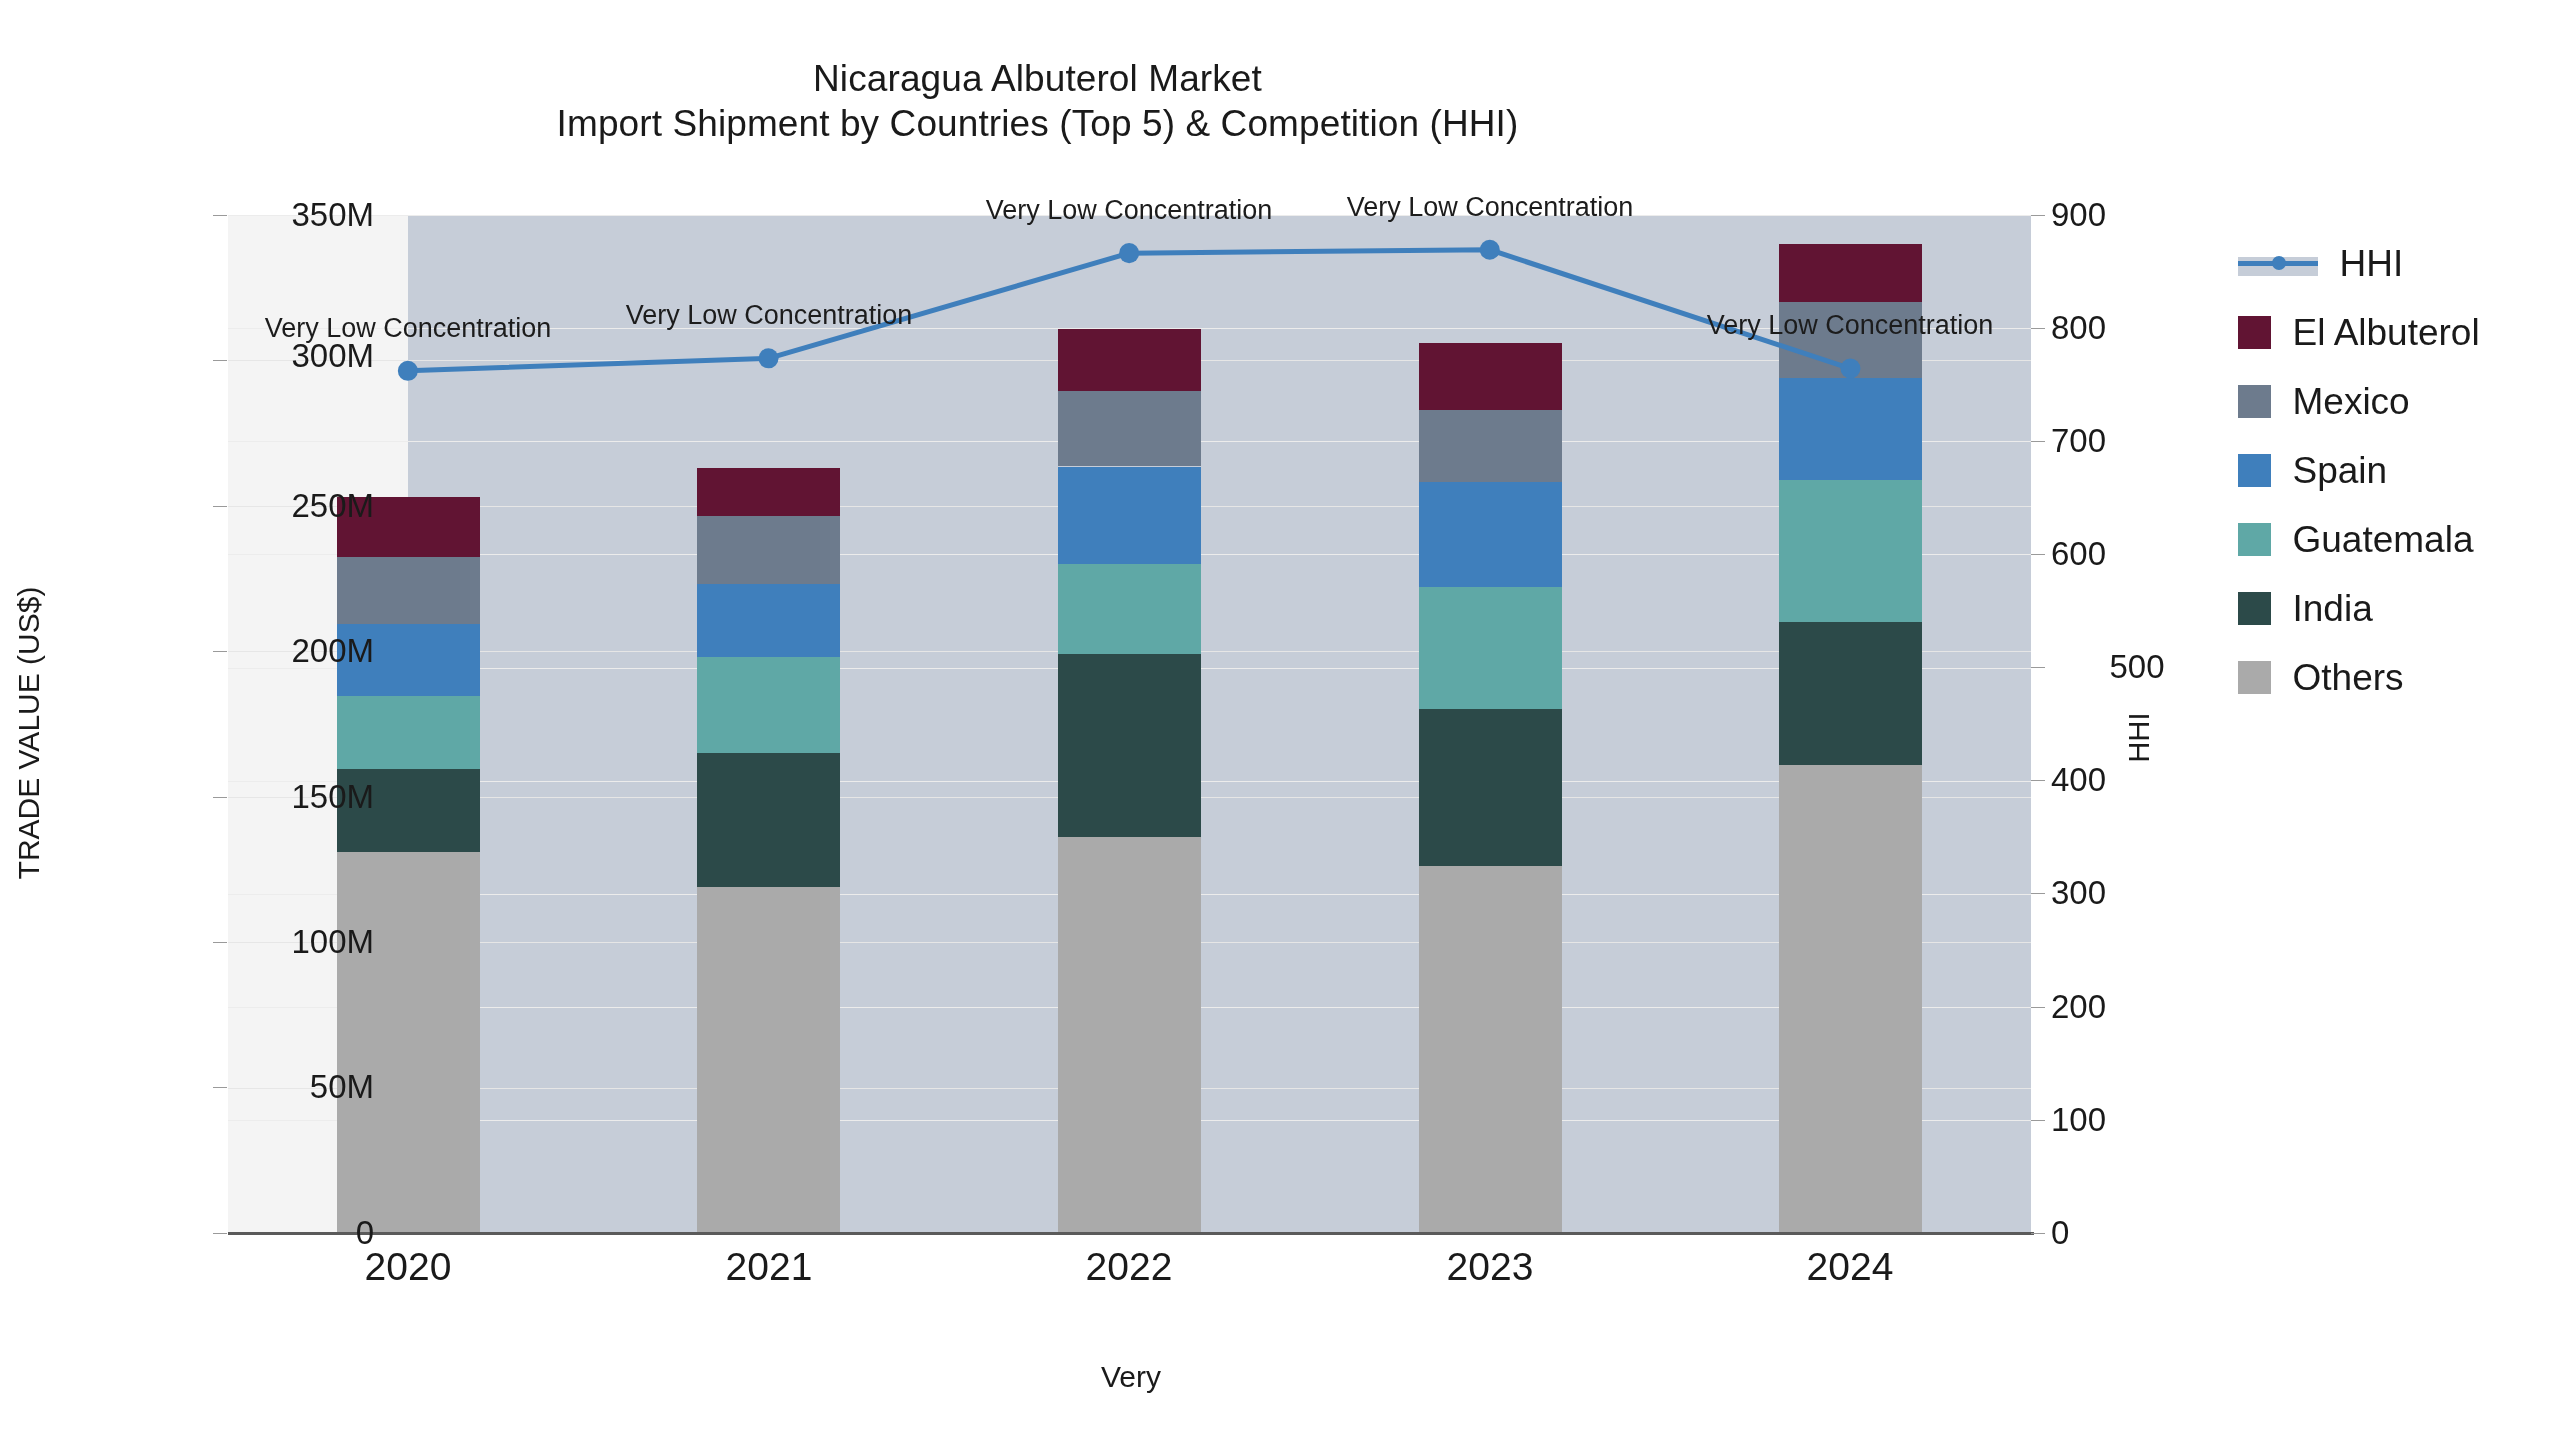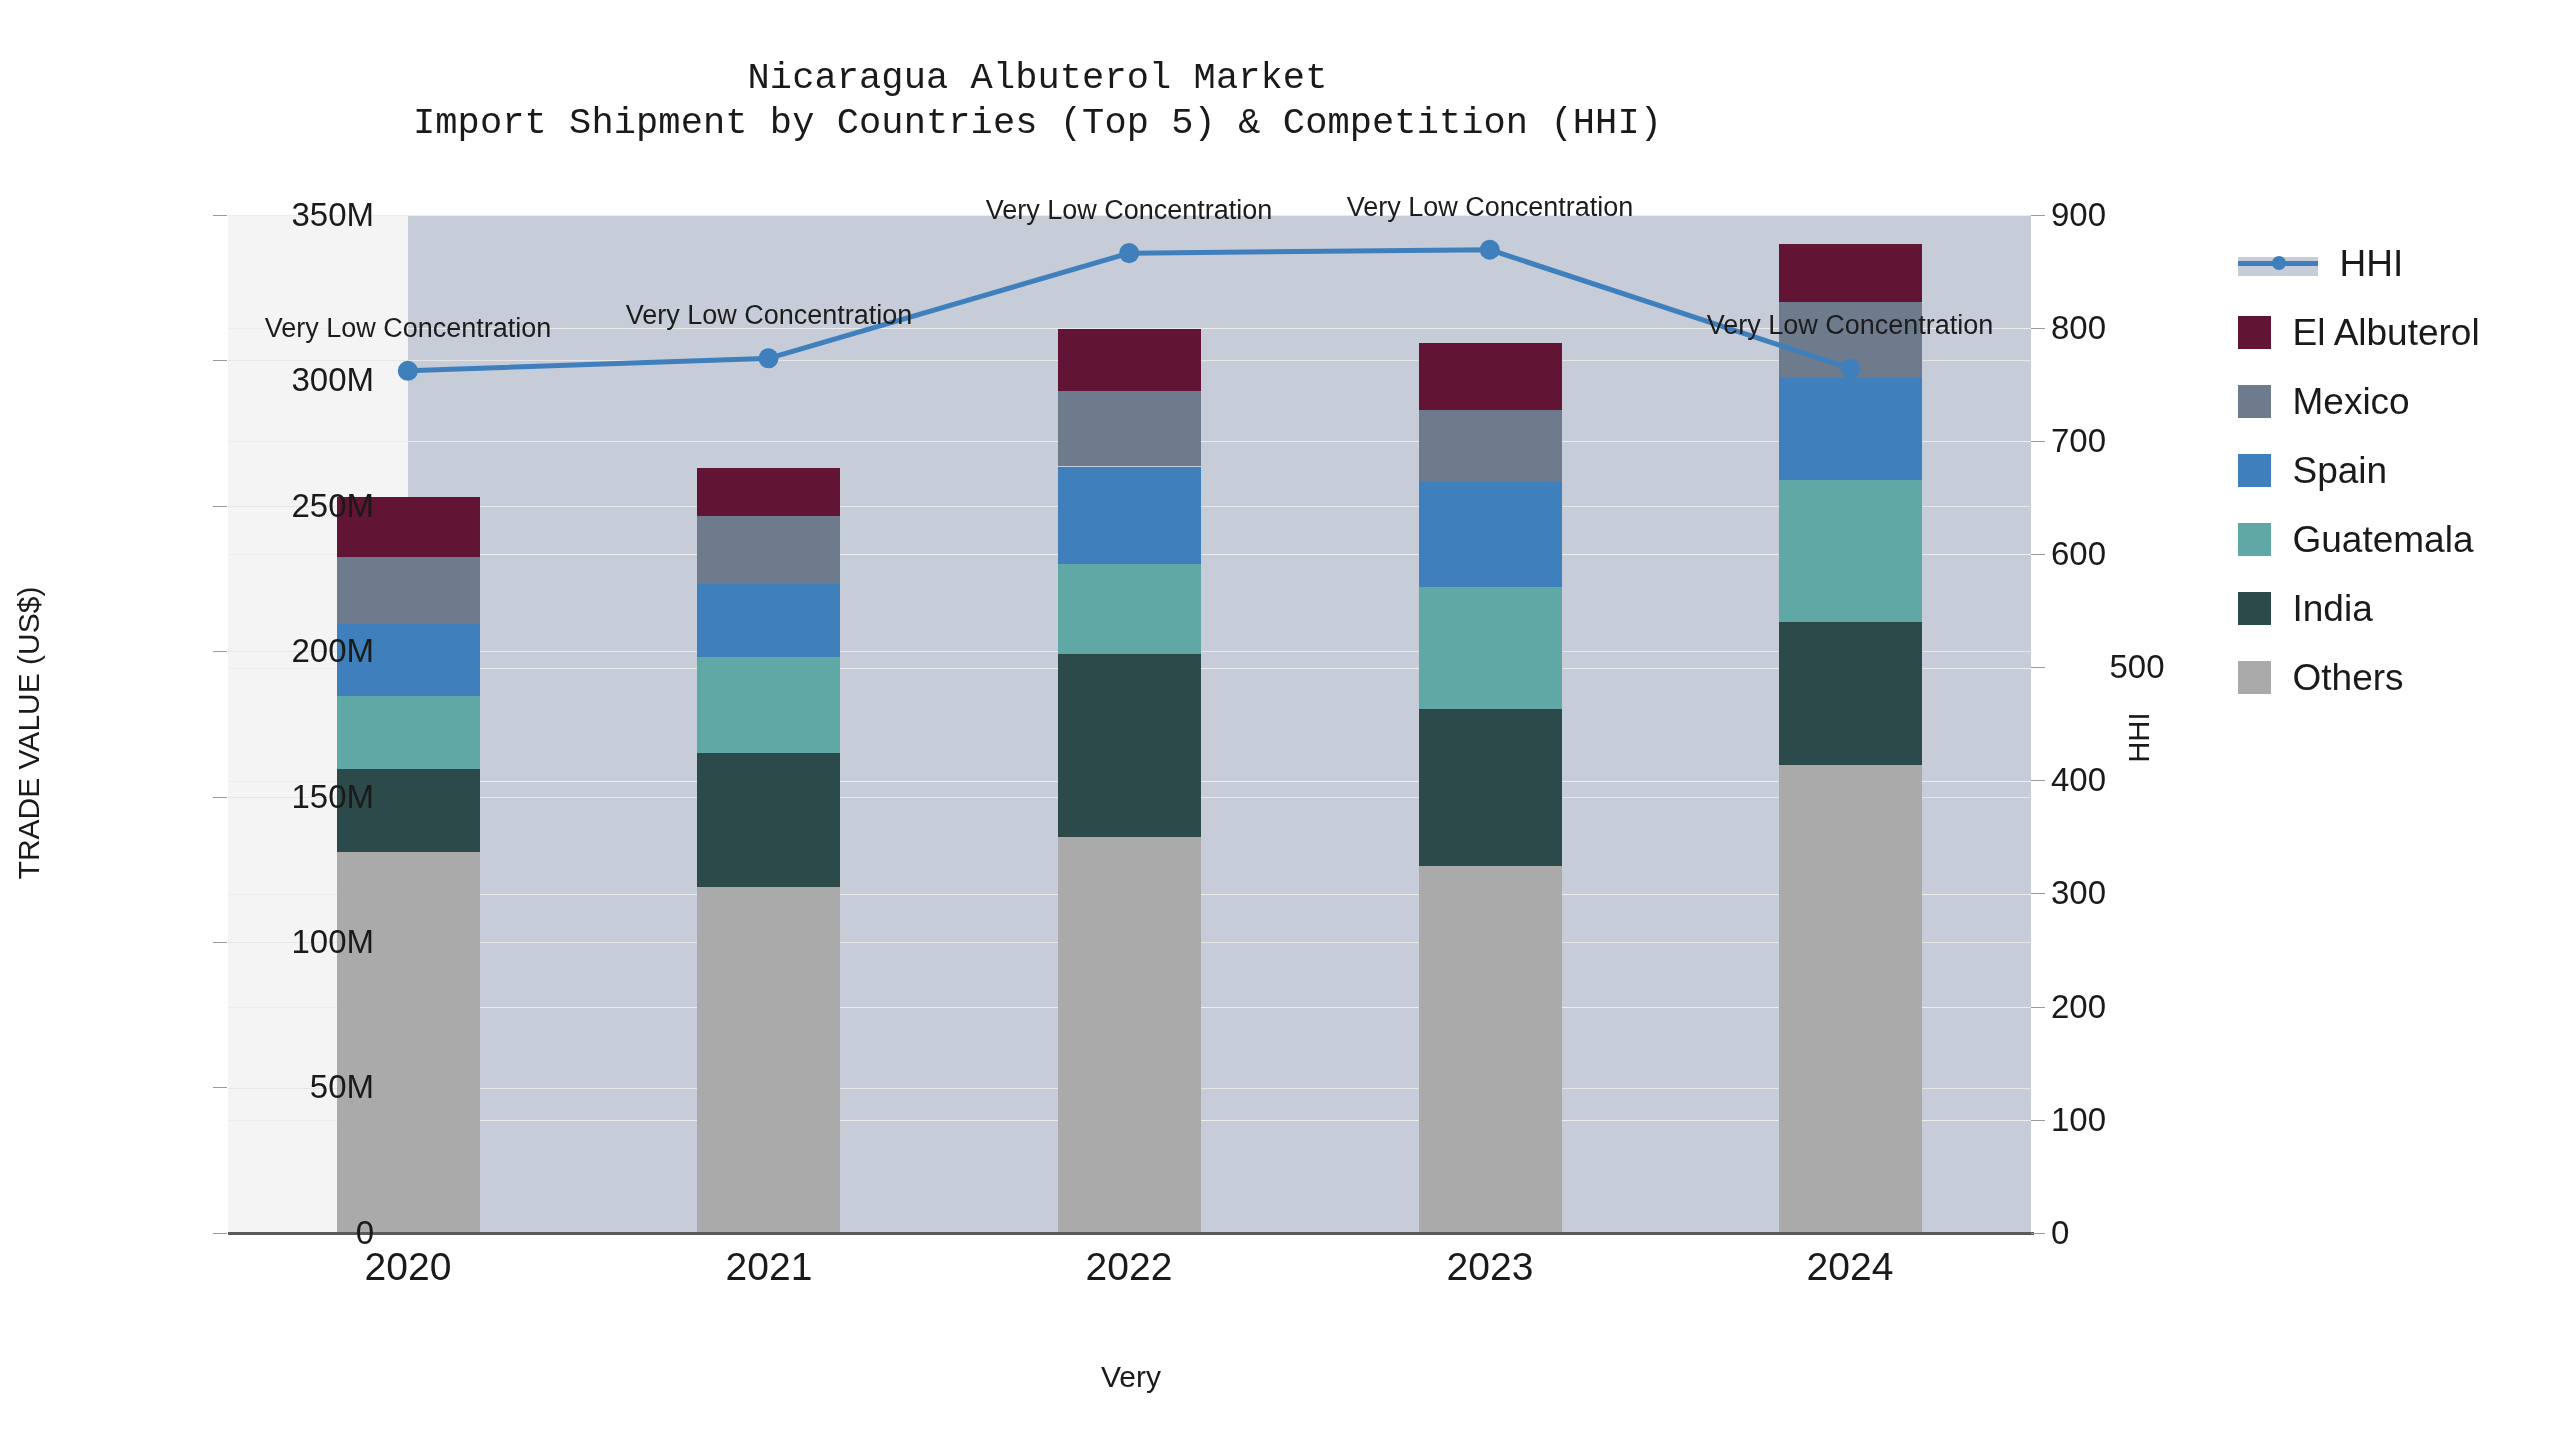--- a/index.html
+++ b/index.html
@@ -12,21 +12,21 @@
   }
   #chart-root{position:absolute;inset:0;}
 
   
   .title-block{
     position:absolute;left:0;top:56px;width:2075px;
     text-align:center;color:#1a1a1a;
     font-size:37px;line-height:1.22;font-weight:400;
     letter-spacing:0.1px;
   }
-  .title-line{display:block;font-family:Liberation Mono, monospace;}
+  .title-line{display:block;}
 
   
   .plot-area{
     position:absolute;
     left:228px; top:215px;
     width:1803px; height:1018px;
     background:#f4f4f4;
   }
   .hhi-band{
     position:absolute;left:0;top:0;height:100%;
@@ -214,21 +214,21 @@
       <div class="ylabel-left" style="top: 1087px;">50M</div>
       <div class="axis-tick-left" style="top: 1087px;"></div>
       <div class="ylabel-left" style="top: 942px;">100M</div>
       <div class="axis-tick-left" style="top: 942px;"></div>
       <div class="ylabel-left" style="top: 797px;">150M</div>
       <div class="axis-tick-left" style="top: 797px;"></div>
       <div class="ylabel-left" style="top: 651px;">200M</div>
       <div class="axis-tick-left" style="top: 651px;"></div>
       <div class="ylabel-left" style="top: 506px;">250M</div>
       <div class="axis-tick-left" style="top: 506px;"></div>
-      <div class="ylabel-left" style="top: 380px;">300M</div>
+      <div class="ylabel-left" style="top: 356px;">300M</div>
       <div class="axis-tick-left" style="top: 360px;"></div>
       <div class="ylabel-left" style="top: 215px; text-align: right;">350M</div>
       <div class="axis-tick-left" style="top: 215px;"></div>
       <div class="ylabel-right" style="top: 1233px;">0</div>
       <div class="axis-tick-right" style="top: 1233px;"></div>
       <div class="ylabel-right" style="top: 1120px;">100</div>
       <div class="axis-tick-right" style="top: 1120px;"></div>
       <div class="ylabel-right" style="top: 1007px;">200</div>
       <div class="axis-tick-right" style="top: 1007px;"></div>
       <div class="ylabel-right" style="top: 893px;">300</div>

